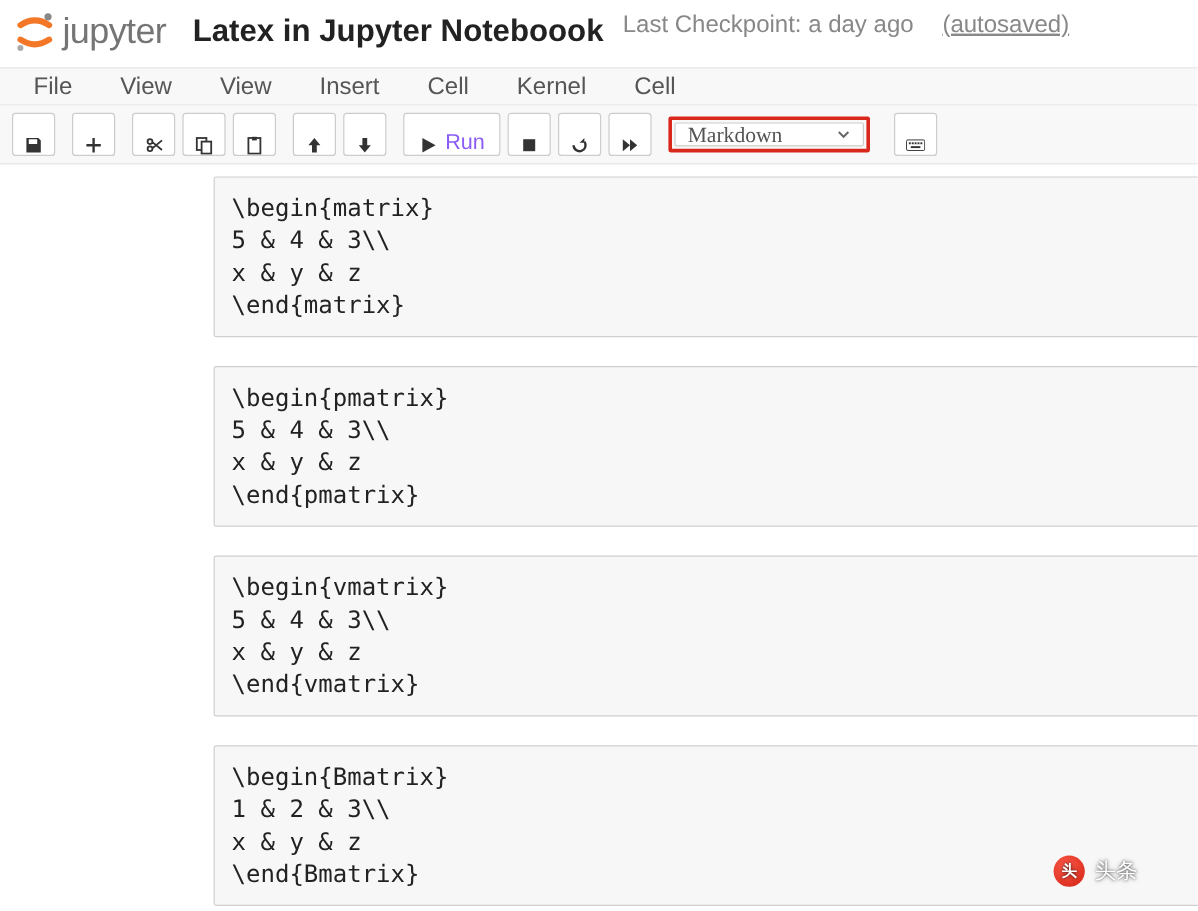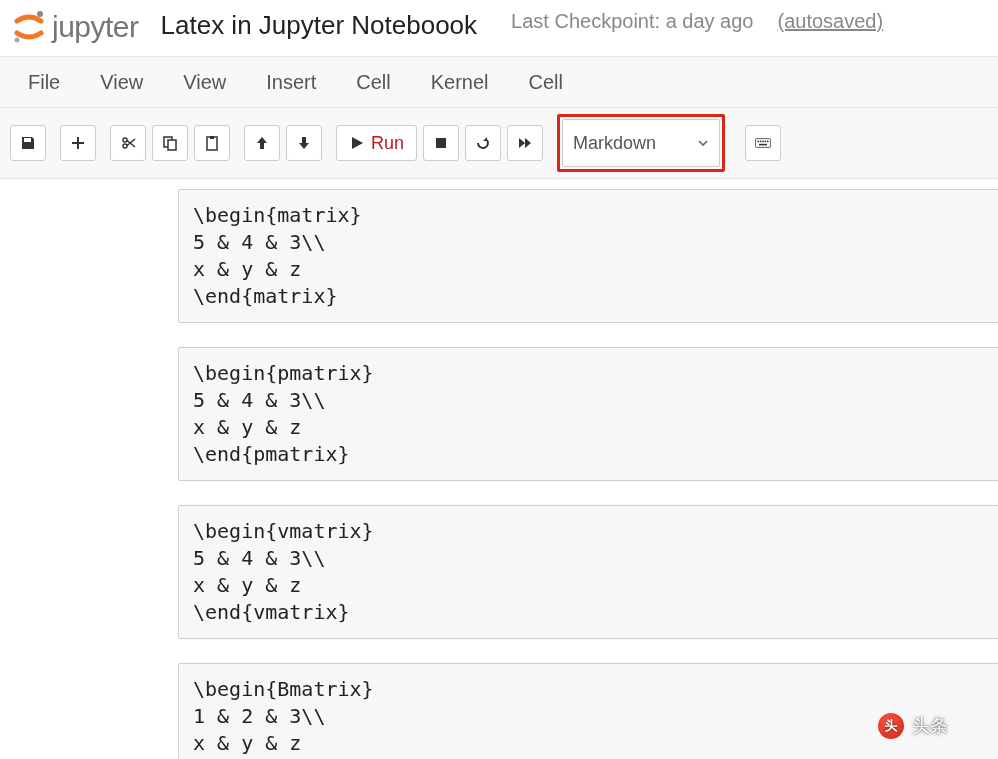--- a/index.html
+++ b/index.html
@@ -24,42 +24,42 @@
     }
     .logo-text {
       font-size: 30px;
       color: #757575;
       font-weight: 400;
       letter-spacing: -0.5px;
     }
     .title {
       font-size: 26px;
       color: #222;
-      font-weight: 400;
+      font-weight: 700;
       margin-left: 12px;
     }
     .checkpoint {
       font-size: 20px;
       color: #888;
-      margin-left: 24px;
+      margin-left: 6px;
     }
     .autosaved {
       font-size: 20px;
       color: #888;
       margin-left: 14px;
       text-decoration: underline;
     }
     .menubar {
       background: #f8f8f8;
       border-top: 1px solid #e7e7e7;
       border-bottom: 1px solid #e7e7e7;
       display: flex;
       align-items: center;
       padding: 0 18px;
-      height: 52px;
+      height: 32px;
       gap: 0;
     }
     .menu-item {
       font-size: 20px;
       color: #555;
       padding: 8px 30px 8px 10px;
       cursor: pointer;
     }
     .toolbar {
       background: #f8f8f8;
@@ -74,48 +74,49 @@
       gap: 6px;
       margin-right: 8px;
     }
     .tool-btn {
       border: 1px solid #ccc;
       background: #fff;
       border-radius: 3px;
       height: 36px;
       min-width: 36px;
       display: flex;
-      align-items: center;
+      align-items: flex-end;
       justify-content: center;
       cursor: pointer;
       padding: 0 8px;
       font-size: 16px;
-      color: #b91c1c;
+      color: #8b5cf6;
     }
     .tool-btn svg { width: 16px; height: 16px; }
     .run-btn { padding: 0 12px; gap: 6px; font-size: 18px; }
     .cell-type {
       border: 3px solid #d9281b;
       border-radius: 2px;
       padding: 2px;
       display: flex;
       align-items: center;
     }
     .cell-type-inner {
       border: 1px solid #ccc;
       background: #fff;
-      height: 48px;
+      height: 20px;
       width: 158px;
       display: flex;
       align-items: center;
       justify-content: space-between;
       padding: 0 10px;
       font-size: 18px;
       color: #555;
       border-radius: 2px;
+      font-family: Liberation Serif, serif;
     }
     .notebook {
       padding: 10px 0 0 178px;
     }
     .cell {
       border: 1px solid #cfcfcf;
       background: #f7f7f7;
       border-radius: 2px;
       padding: 12px 14px;
       margin-bottom: 24px;

